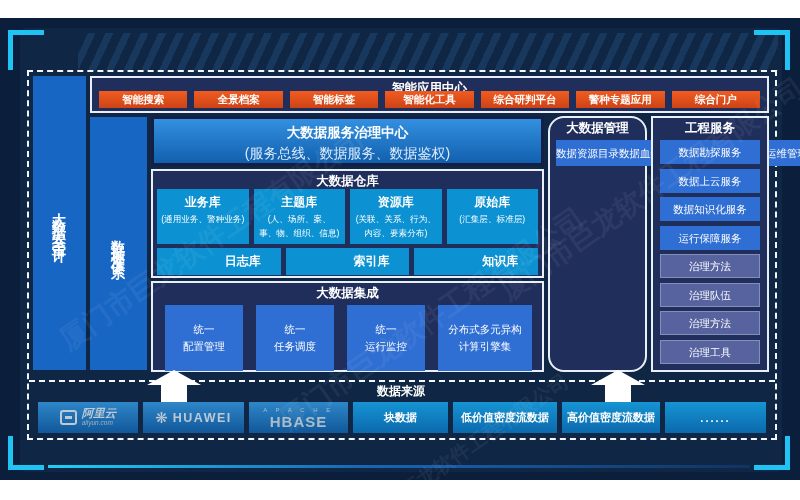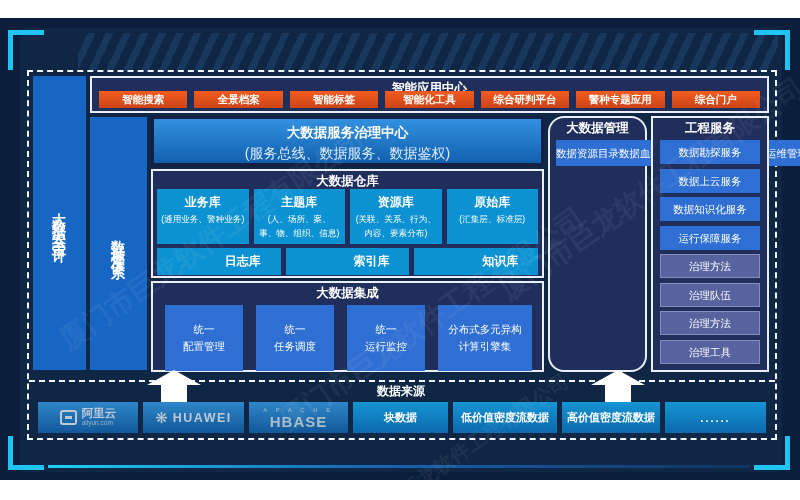--- a/index.html
+++ b/index.html
@@ -74,21 +74,21 @@
   .b-s1  { left:353px; width:95px; }
   .b-s2  { left:453px; width:104px; }
   .b-s3  { left:562px; width:98px; }
   .b-s4  { left:665px; width:101px; letter-spacing:2px; }
 
   .ali-icon { display:flex; align-items:center; gap:2px; }
   .ali-br { width:9px; height:15px; border:2.5px solid #bdc9d4; }
   .ali-br.l { border-right:none; border-radius:3px 0 0 3px; }
   .ali-br.r { border-left:none; border-radius:0 3px 3px 0; }
   .ali-dash { width:7px; height:2.5px; background:#bdc9d4; margin:0 -6px; }
-  .ali-text { text-align:left; line-height:10px; }
+  .ali-text { text-align:left; line-height:10px;font-style:italic; }
   .ali-name { font-weight:bold; font-size:11.5px; }
   .ali-domain { font-size:6.5px; color:#9fb2c2; }
   .hua-icon { font-size:15px; line-height:15px; color:#bdc9d4; }
   .hua-name { font-weight:bold; font-size:12.5px; letter-spacing:1.5px; }
   .hb-text { text-align:center; line-height:9px; color:#a9bcca; }
   .hb-top { font-size:6px; letter-spacing:3.5px; }
   .hb-name { font-weight:bold; font-size:15px; letter-spacing:1px; line-height:14px; }
 
   .arrow-up { position:absolute; width:54px; height:32px; z-index:6; }
   .arrow-head { width:0; height:0; border-left:27px solid transparent; border-right:27px solid transparent; border-bottom:15px solid #fff; }

